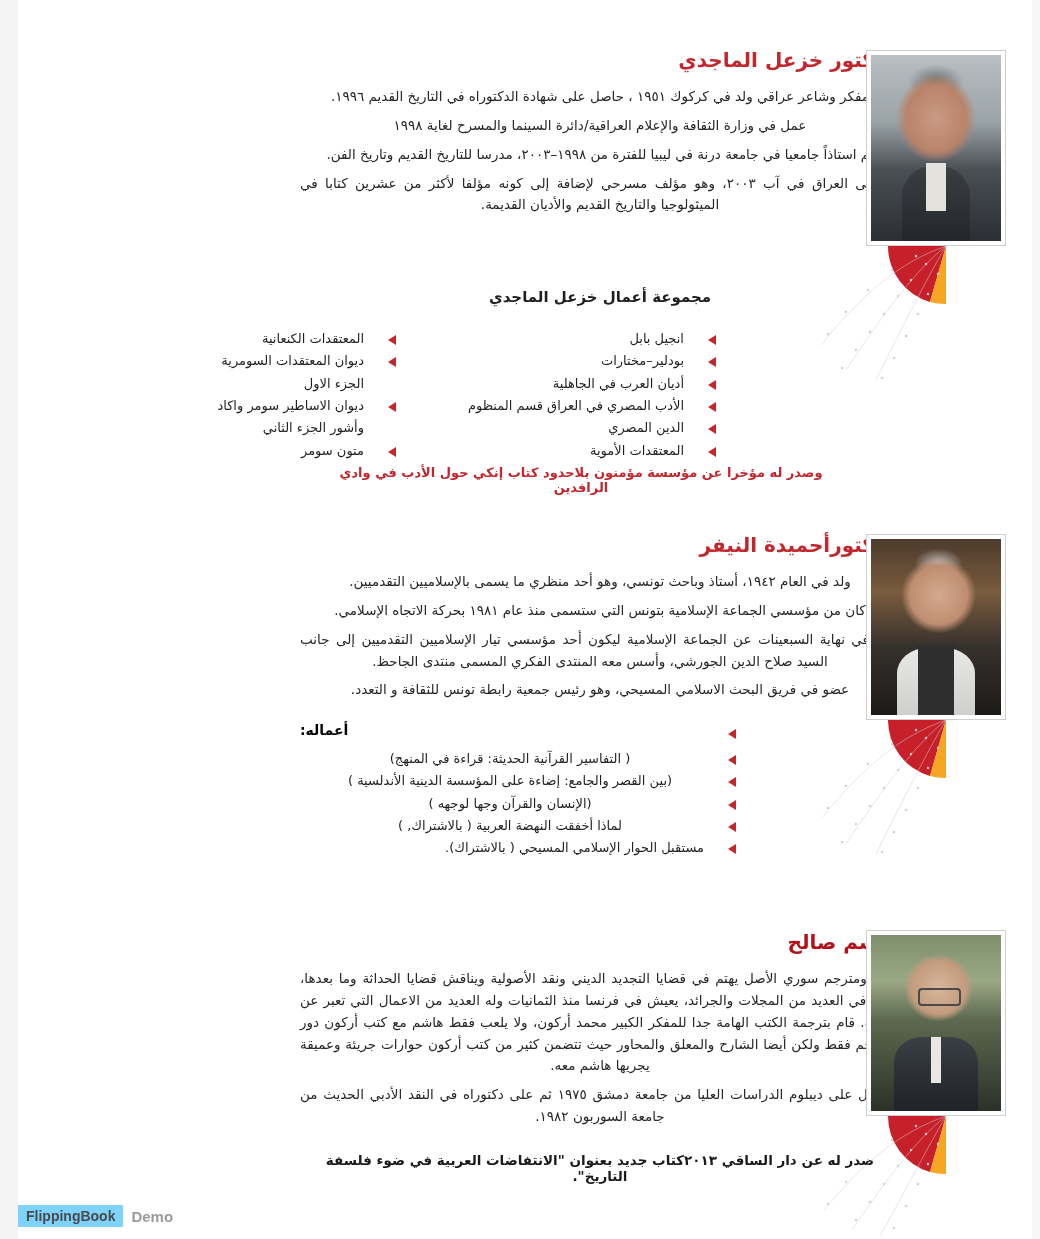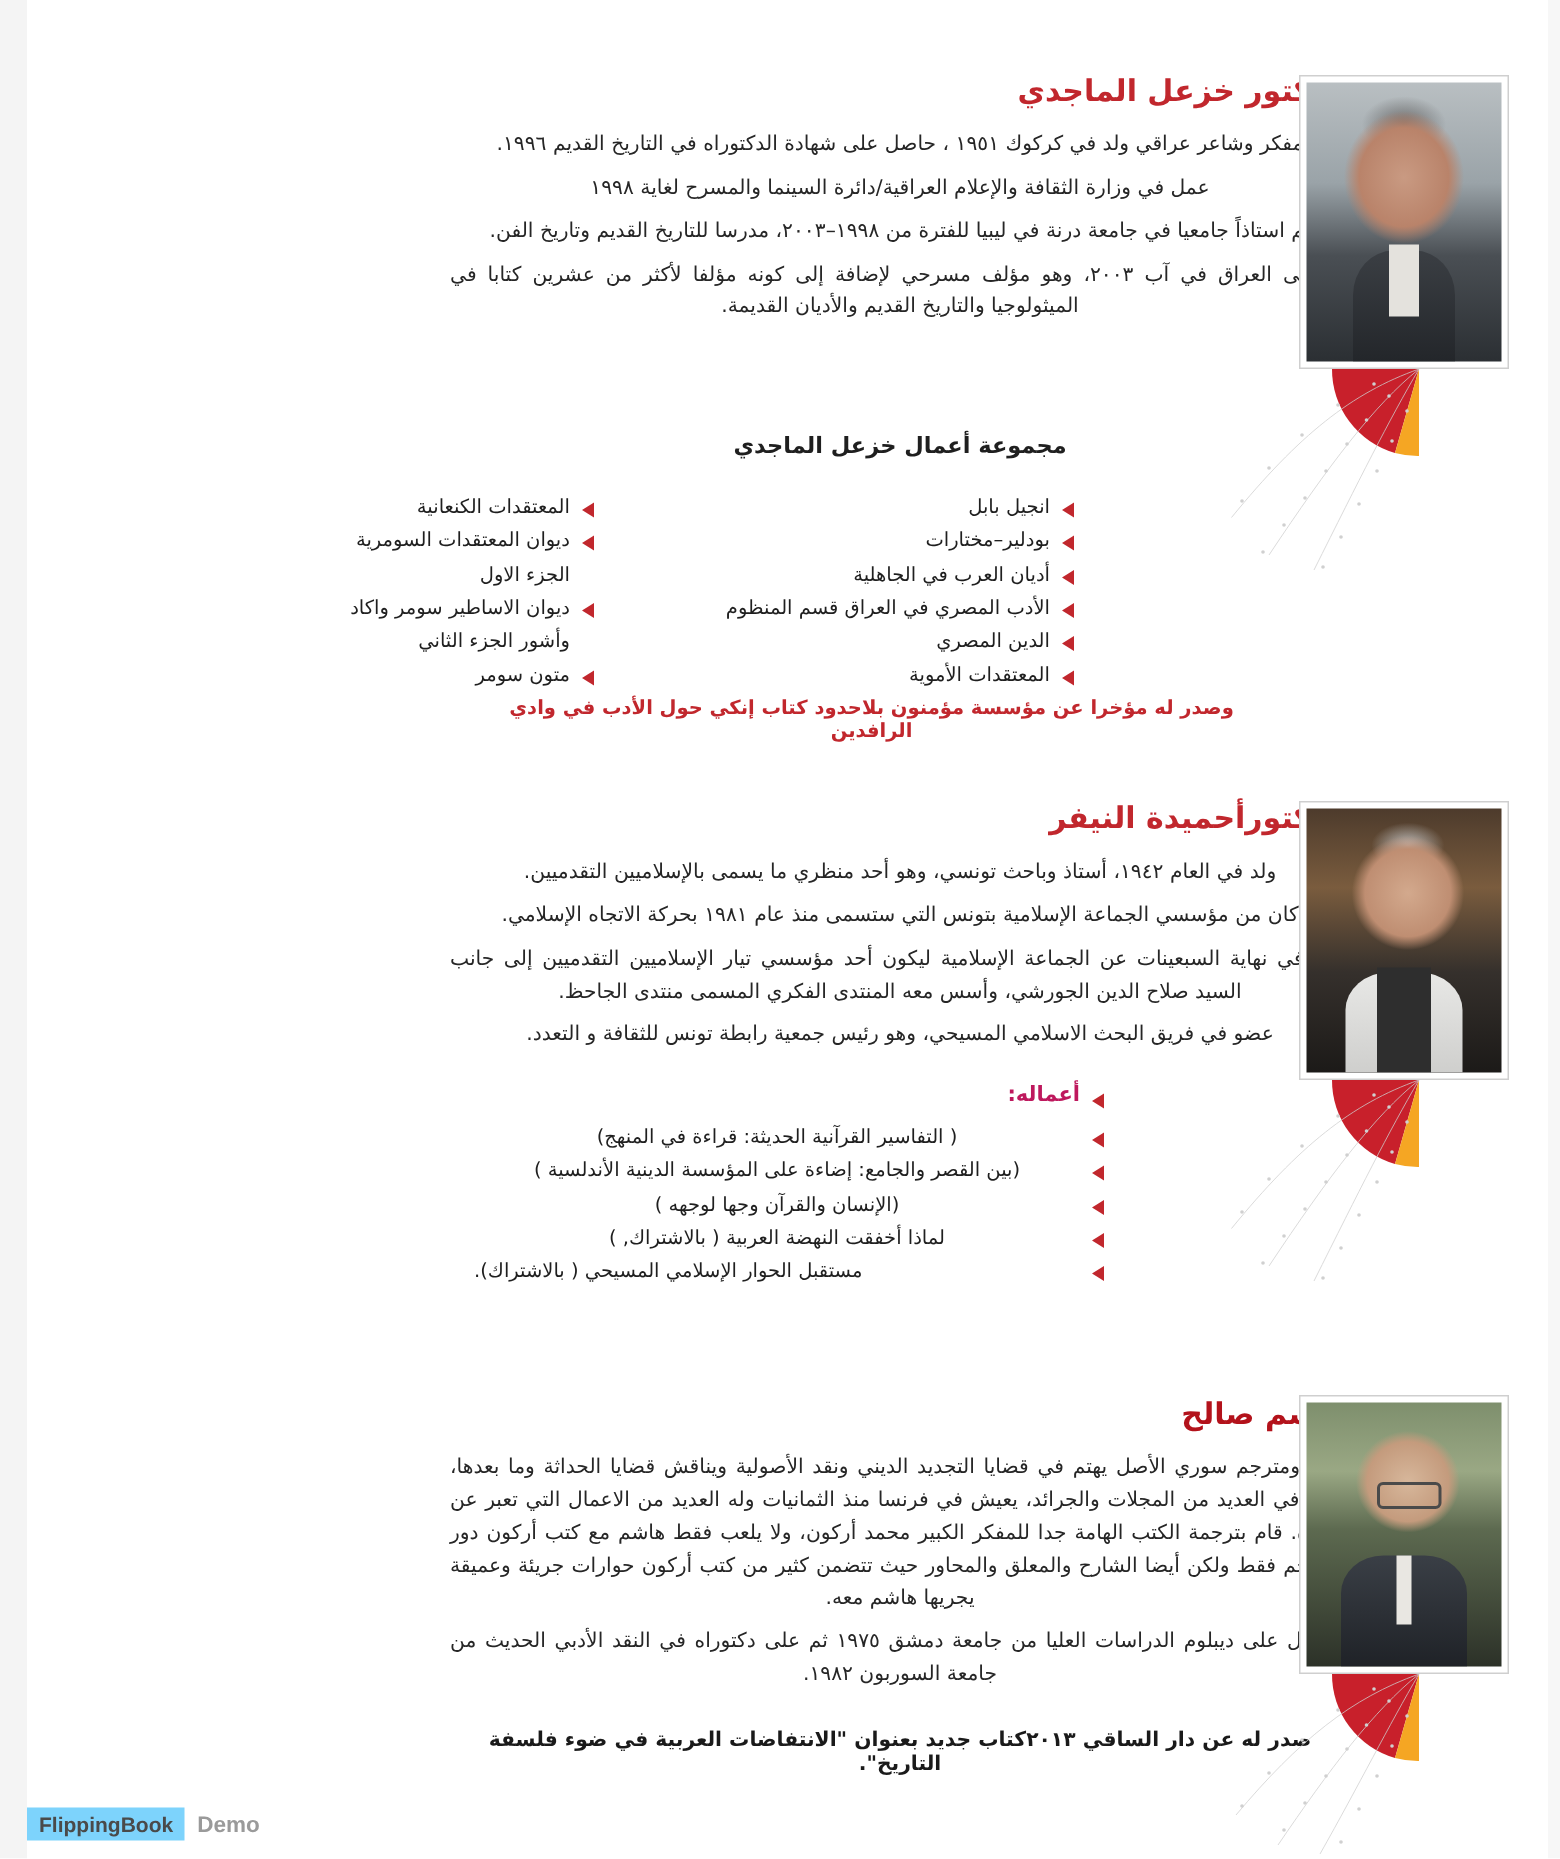--- a/index.html
+++ b/index.html
@@ -91,21 +91,21 @@
   
   .list {
     list-style: none;
     margin: 0;
     padding: 0;
     font-size: 13px;
     line-height: 1.72;
   }
   .list li {
     position: relative;
-    padding-right: 16px;
+    padding-right: 32px;
     text-align: right;
     color: #1f1f1f;
   }
   .list li::before {
     content: "";
     position: absolute;
     right: 0;
     top: 7px;
     width: 0;
     height: 0;
@@ -122,22 +122,22 @@
   }
   .note {
     color: #c1272d;
     font-size: 13px;
     font-weight: bold;
     text-align: center;
   }
   .sub-label {
     font-size: 14px;
     font-weight: bold;
-    color: #be185d;
-    text-align: right;
+    color: #000000;
+    text-align: left;
     padding-right: 16px;
     position: relative;
   }
   .sub-label::before {
     content: "";
     position: absolute;
     right: 0;
     top: 7px;
     width: 0;
     height: 0;
@@ -316,21 +316,21 @@
       </svg>
     </div>
 
     <div class="sub-label" style="position:absolute; right:290px; top:722px; width:420px;">أعماله:</div>
 
     <ul class="list" style="position:absolute; right:290px; top:748px; width:420px;">
       <li style="text-align:center;">( التفاسير القرآنية الحديثة: قراءة في المنهج)</li>
       <li style="text-align:center;">(بين القصر والجامع: إضاءة على المؤسسة الدينية الأندلسية )</li>
       <li style="text-align:center;">(الإنسان والقرآن وجها لوجهه )</li>
       <li style="text-align:center;">لماذا أخفقت النهضة العربية ( بالاشتراك, )</li>
-      <li style="text-align:left;">مستقبل الحوار الإسلامي المسيحي ( بالاشتراك).</li>
+      <li style="text-align:right;">مستقبل الحوار الإسلامي المسيحي ( بالاشتراك).</li>
     </ul>
 
     <div class="section" style="right:126px; top:930px; width:600px;">
       <div class="sec-title maroon">هاشم صالح</div>
       <div style="margin-top:14px;">
         <p class="para">كاتب ومترجم سوري الأصل يهتم في قضايا التجديد الديني ونقد الأصولية ويناقش قضايا الحداثة وما بعدها، يكتب في العديد من المجلات والجرائد، يعيش في فرنسا منذ الثمانيات وله العديد من الاعمال التي تعبر عن أفكاره. قام بترجمة الكتب الهامة جدا للمفكر الكبير محمد أركون، ولا يلعب فقط هاشم مع كتب أركون دور المترجم فقط ولكن أيضا الشارح والمعلق والمحاور حيث تتضمن كثير من كتب أركون حوارات جريئة وعميقة يجريها هاشم معه.</p>
         <p class="para">متحصل على ديبلوم الدراسات العليا من جامعة دمشق ١٩٧٥ ثم على دكتوراه في النقد الأدبي الحديث من جامعة السوربون ١٩٨٢.</p>
       </div>
       <div class="bold-note" style="margin-top:24px;">صدر له عن دار الساقي ٢٠١٣كتاب جديد بعنوان "الانتفاضات العربية في ضوء فلسفة التاريخ".</div>
     </div>

